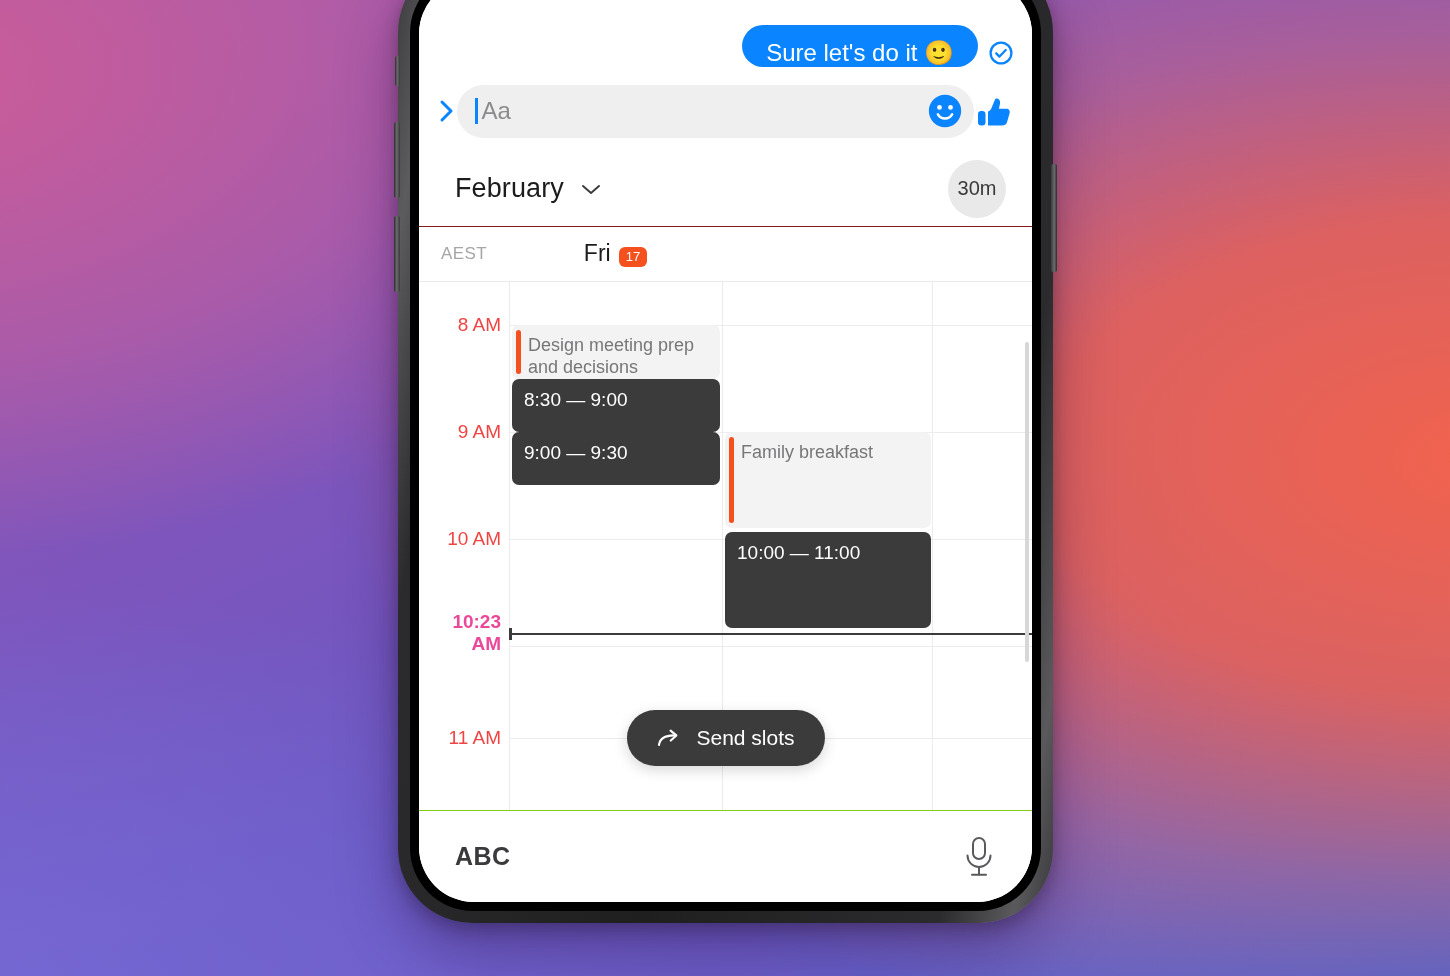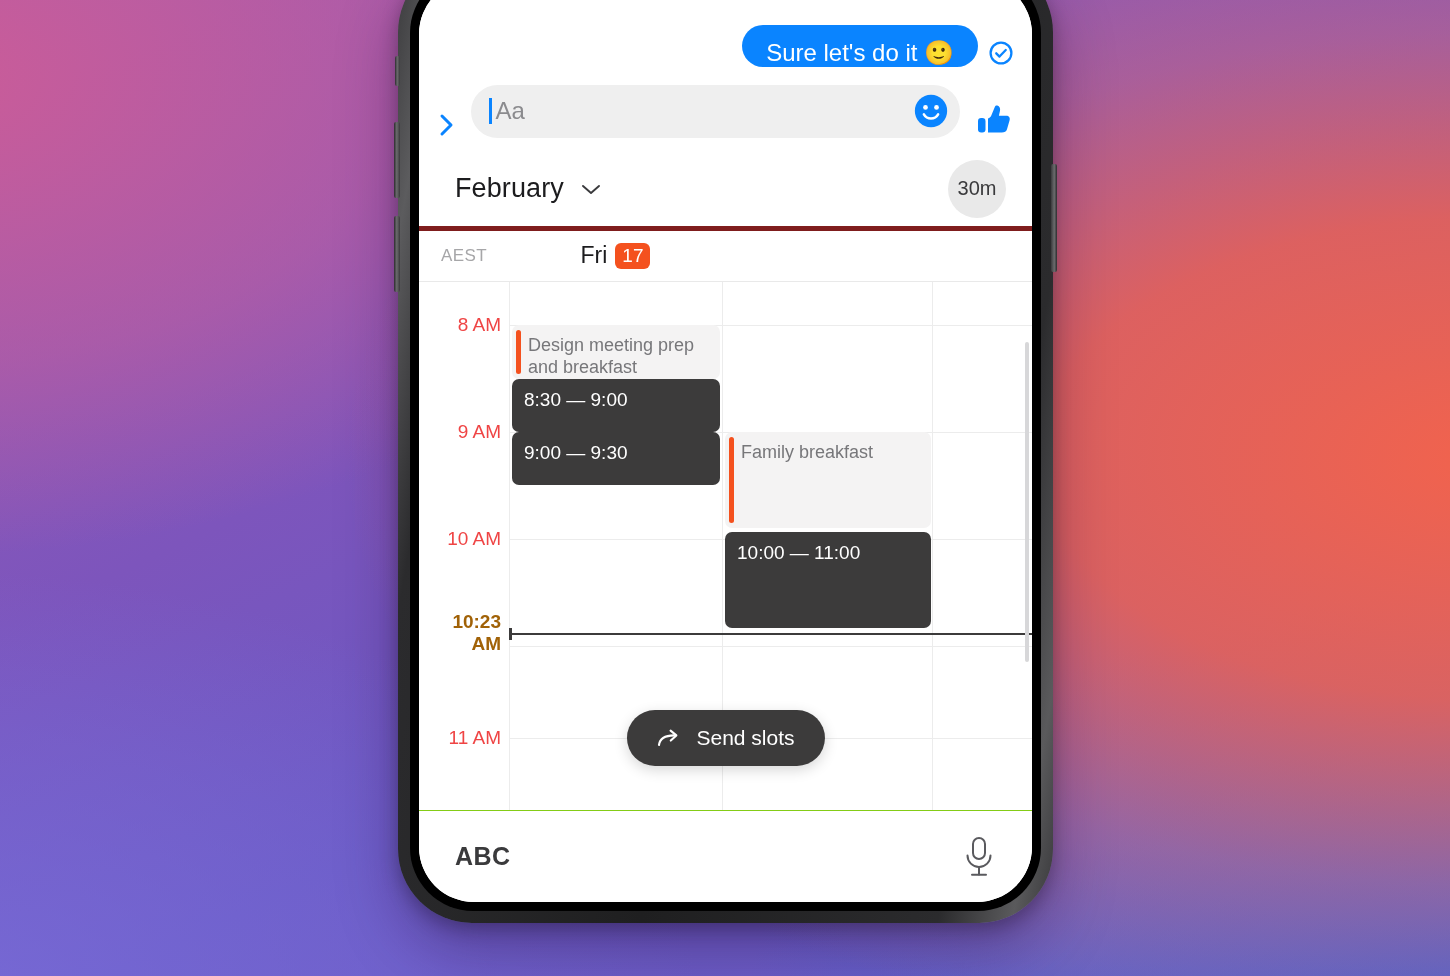--- a/index.html
+++ b/index.html
@@ -89,21 +89,21 @@
     line-height: 1.15;
     white-space: nowrap;
   }
   .seen-check {
     width: 26px; height: 26px;
     flex: 0 0 auto;
     margin-top: 14px;
   }
 
   .composer {
-    display: flex; align-items: flex-end; gap: 14px;
+    display: flex; align-items: center; 
     padding: 18px 0 16px;
   }
   .chev-right { width: 20px; height: 26px; flex: 0 0 auto; }
   .input-wrap {
     flex: 1;
     height: 53px;
     background: #efefef;
     border-radius: 27px;
     display: flex; align-items: center;
     padding: 0 10px 0 18px;
@@ -143,40 +143,40 @@
     margin-left: auto;
     width: 58px; height: 58px;
     border-radius: 50%;
     background: #e9e9e9;
     color: #3a3a3c;
     font-size: 20px;
     display: flex; align-items: center; justify-content: center;
   }
   .day-header {
     display: flex;
-    border-top: 5px solid #7f1d1d;
+    border-top: 1px solid #7f1d1d;
     border-bottom: 1px solid #e9e9e9;
     height: 56px;
     align-items: center;
   }
   .dh-tz {
     width: 90px; flex: 0 0 90px;
     text-align: center;
     font-size: 17px; color: #a6a6a8; letter-spacing: .4px;
   }
   .dh-day {
     flex: 0 0 213px;
     display: flex; align-items: flex-end; justify-content: center; gap: 8px;
     font-size: 23px; color: #a6a6a8;
   }
   .dh-day.today { color: #1c1c1e; }
   .day-badge {
     background: #f4511e; color: #fff;
     border-radius: 6px;
-    font-size: 19px;
+    font-size: 13px;
     padding: 3px 7px 4px;
     line-height: 1;
   }
 
   .grid-scroll {
     flex: 1;
     position: relative;
     overflow: hidden;
     background: #fff;
   }
@@ -223,21 +223,21 @@
     height: 2px; background: #3c3b3b;
   }
   .now-line::before {
     content: "";
     position: absolute; left: 0; top: -5px;
     width: 3px; height: 12px; background: #3c3b3b;
   }
   .now-label {
     position: absolute;
     left: 0; width: 82px; text-align: right;
-    font-size: 19px; color: #a16207; font-weight: bold;
+    font-size: 19px; color: #ec4899; font-weight: bold;
     transform: translateY(-50%);
   }
 
   .send-slots {
     position: absolute;
     left: 50%; transform: translateX(-50%);
     background: #3c3b3b;
     color: #fff;
     border-radius: 30px;
     height: 56px;
@@ -351,21 +351,21 @@
             <div class="hline" style="top:150px"></div>
             <div class="hline" style="top:257px"></div>
             <div class="hline" style="top:364px"></div>
             <div class="hline" style="top:456px"></div>
 
             <div class="hlabel" style="top:43px">8 AM</div>
             <div class="hlabel" style="top:150px">9 AM</div>
             <div class="hlabel" style="top:257px">10 AM</div>
             <div class="hlabel" style="top:456px">11 AM</div>
 
-            <div class="event busy" style="left:93px;  top:43px;  width:208px; height:54px;">Design meeting prep and breakfast</div>
+            <div class="event busy" style="left:93px;  top:43px;  width:208px; height:54px;">Design meeting prep and decisions</div>
             <div class="event slot" style="left:93px;  top:97px;  width:208px; height:53px;">8:30 — 9:00</div>
             <div class="event slot" style="left:93px;  top:150px; width:208px; height:53px;">9:00 — 9:30</div>
             <div class="event busy" style="left:306px; top:150px; width:206px; height:96px;">Family breakfast</div>
             <div class="event slot" style="left:306px; top:250px; width:206px; height:96px;">10:00 — 11:00</div>
 
             <div class="now-line" style="top:351px"></div>
             <div class="now-label" style="top:351px">10:23 AM</div>
 
             <div class="send-slots" style="top:428px">
               <svg class="send-arrow" viewBox="0 0 26 20">

